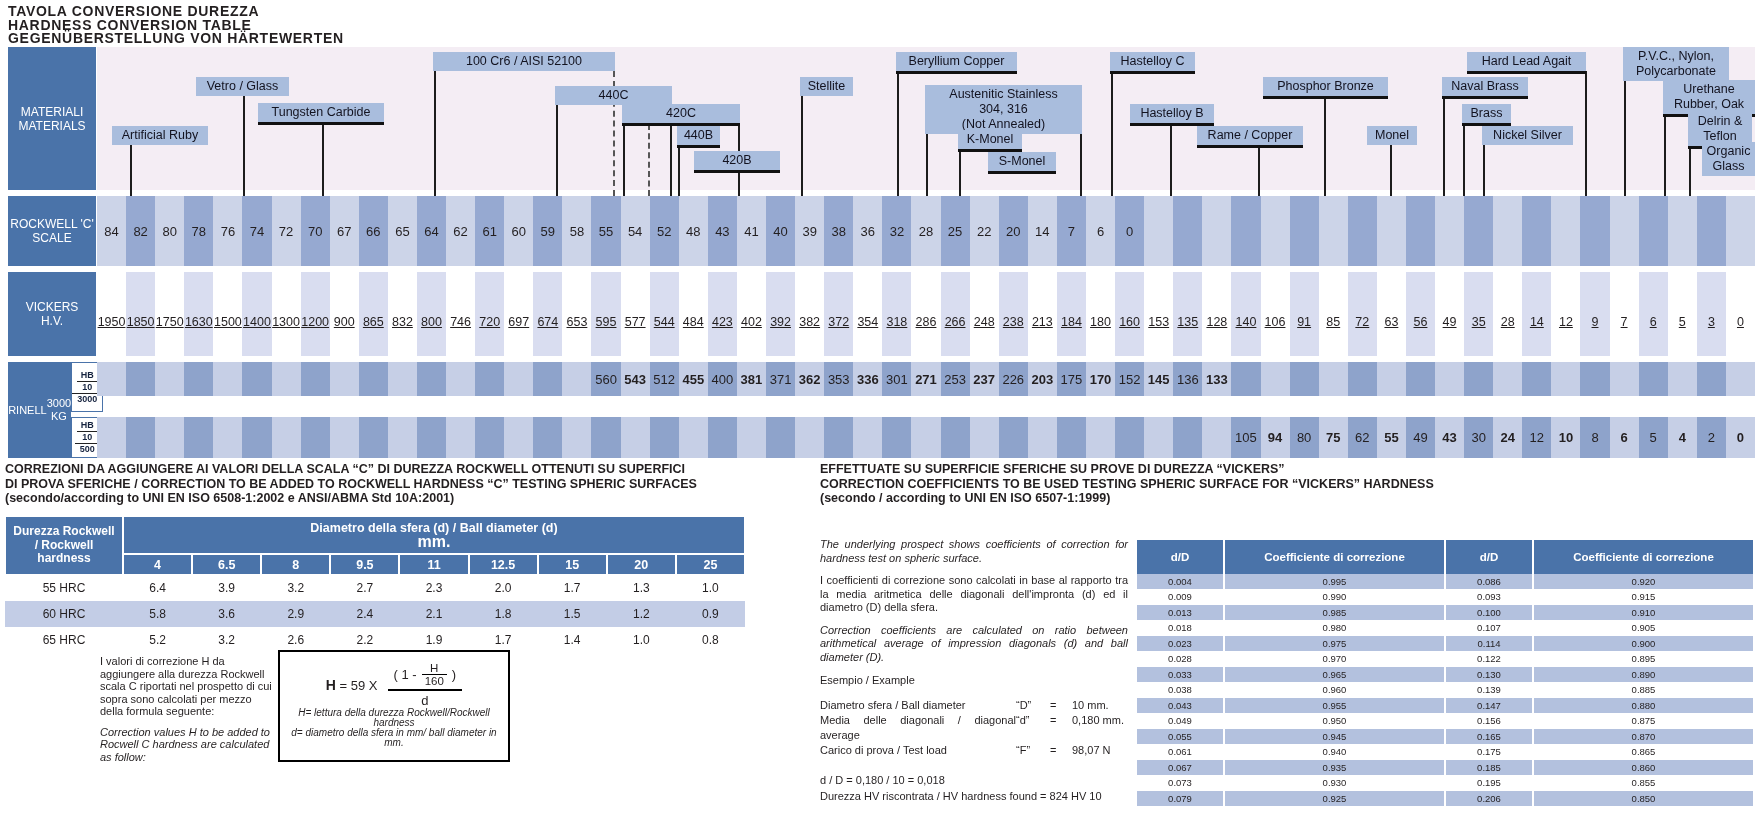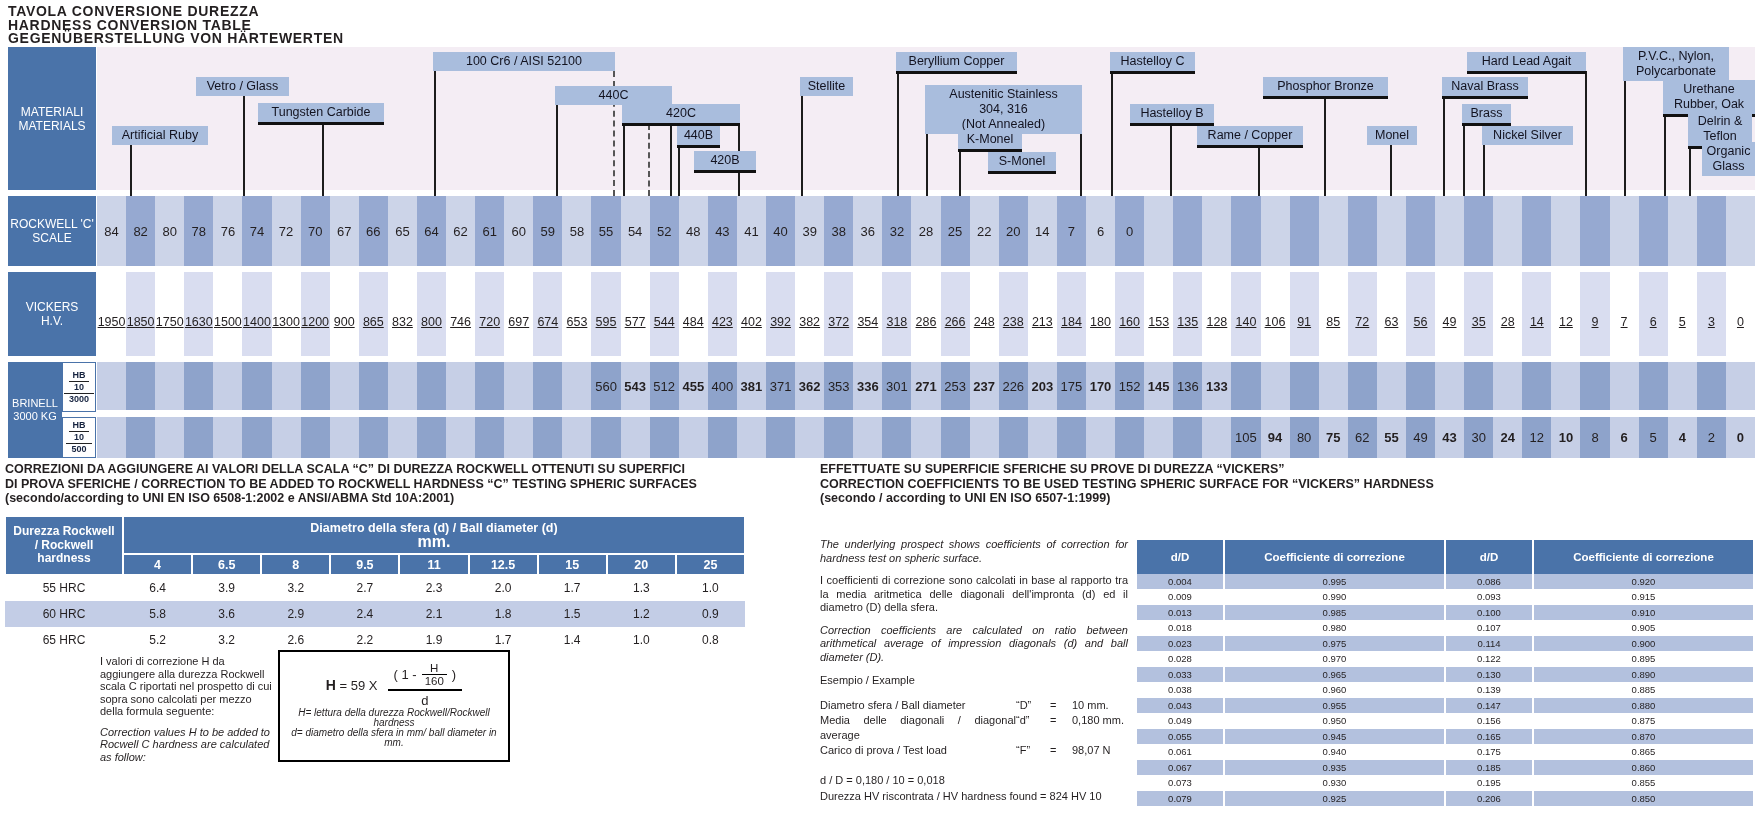--- a/index.html
+++ b/index.html
@@ -10,21 +10,21 @@
   
   .title-block{left:8px;top:5px;font-weight:bold;font-size:14px;line-height:13.5px;letter-spacing:.7px;}
 
   
   .lhdr{left:8px;width:88px;background:#4a73a9;color:#fff;display:flex;flex-direction:column;
         align-items:center;justify-content:center;text-align:center;font-size:12px;line-height:14px;}
   .lhdr-materials{top:47px;height:143px;}
   .lhdr-rockwell{top:196px;height:70px;}
   .lhdr-vickers{top:272px;height:84px;}
   .lhdr-brinell{top:362px;height:96px;flex-direction:row;padding:0;}
-  .brinell-label{flex:1;display:flex;flex-direction:column;align-items:center;justify-content:center;font-size:11px;line-height:13px;}
+  .brinell-label{flex:1;display:flex;flex-direction:row;align-items:center;justify-content:center;font-size:11px;line-height:13px;}
   .hb-col{width:34px;height:100%;display:flex;flex-direction:column;box-sizing:border-box;}
   .hb-box{background:#fff;border:1px solid #4a73a9;box-sizing:border-box;display:flex;flex-direction:column;
           align-items:center;justify-content:center;font-size:9px;font-weight:bold;color:#16233f;line-height:11px;}
   .hb-box span{padding:0 5px;}
   .hb-box span + span{border-top:1px solid #222;}
   .hb-3000{height:50px;}
   .hb-gap{height:5px;background:#fff;border:none;}
   .hb-500{height:41px;}
 
   
@@ -35,21 +35,21 @@
              display:flex;align-items:center;justify-content:center;text-align:center;
              padding:2px 3px;min-height:16px;white-space:pre-line;box-sizing:border-box;}
   .mat-label.u{border-bottom:3px solid #111;}
 
   
   .vrow{left:97px;width:1658px;display:grid;grid-template-columns:repeat(57,1fr);}
   .cell{display:flex;align-items:center;justify-content:center;overflow:hidden;font-size:13px;}
   #row-rockwell{top:196px;height:70px;}
   #row-vickers{top:272px;height:84px;text-decoration:underline;}
   #row-vickers .cell{font-size:12.5px;padding-top:16px;box-sizing:border-box;}
-  #row-brinell3000{top:362px;height:48px;}
+  #row-brinell3000{top:362px;height:34px;}
   #row-brinell500{top:417px;height:41px;}
   .rk0{background:#ccd4e8;} .rk1{background:#96a9d1;}
   .vk0{background:#fff;}    .vk1{background:#d9ddf0;}
   .br0{background:#c6cfe6;font-weight:bold;} .br1{background:#8ea3cb;}
 
   
   .sec-heading{font-weight:bold;font-size:12.5px;line-height:14.5px;}
   #left-heading{left:5px;top:462px;width:760px;}
   #right-heading{left:820px;top:462px;width:930px;}
 
@@ -173,21 +173,21 @@
       <div class="mat-line" style="left: 1527px; top: 33px; height: 116px;"></div>
       <div class="mat-line" style="left: 1567px; top: 66px; height: 83px;"></div>
       <div class="mat-line" style="left: 1592px; top: 98px; height: 51px;"></div>
       <div class="mat-label" style="left: 15px; top: 79px; width: 96px;">Artificial Ruby</div>
       <div class="mat-label" style="left: 99px; top: 30px; width: 93px;">Vetro / Glass</div>
       <div class="mat-label u" style="left: 161px; top: 56px; width: 126px;">Tungsten Carbide</div>
       <div class="mat-label" style="left: 336px; top: 5px; width: 182px;">100 Cr6 / AISI 52100</div>
       <div class="mat-label" style="left: 458px; top: 39px; width: 117px;">440C</div>
       <div class="mat-label u" style="left: 525px; top: 57px; width: 118px;">420C</div>
       <div class="mat-label u" style="left: 580px; top: 79px; width: 43px;">440B</div>
-      <div class="mat-label u" style="left: 597px; top: 104px; width: 62px;">420B</div>
+      <div class="mat-label u" style="left: 597px; top: 104px; width: 86px;">420B</div>
       <div class="mat-label" style="left: 703px; top: 30px; width: 53px;">Stellite</div>
       <div class="mat-label u" style="left: 799px; top: 5px; width: 121px;">Beryllium Copper</div>
       <div class="mat-label" style="left: 828px; top: 38px; width: 157px;">Austenitic Stainless
 304, 316
 (Not Annealed)</div>
       <div class="mat-label u" style="left: 861px; top: 83px; width: 64px;">K-Monel</div>
       <div class="mat-label u" style="left: 891px; top: 105px; width: 68px;">S-Monel</div>
       <div class="mat-label u" style="left: 1013px; top: 5px; width: 85px;">Hastelloy C</div>
       <div class="mat-label u" style="left: 1033px; top: 57px; width: 84px;">Hastelloy B</div>
       <div class="mat-label u" style="left: 1100px; top: 79px; width: 106px;">Rame / Copper</div>

